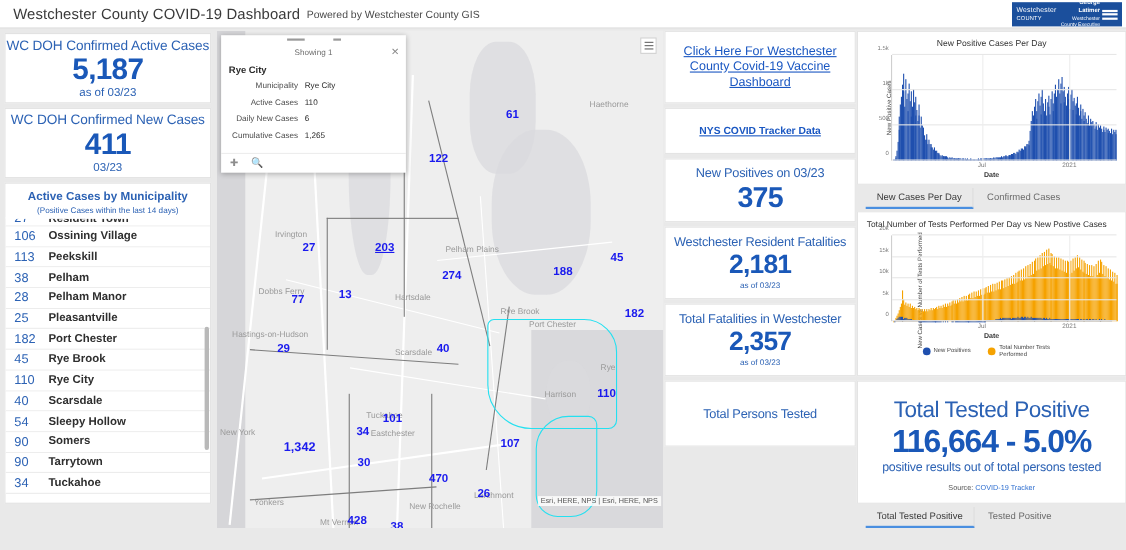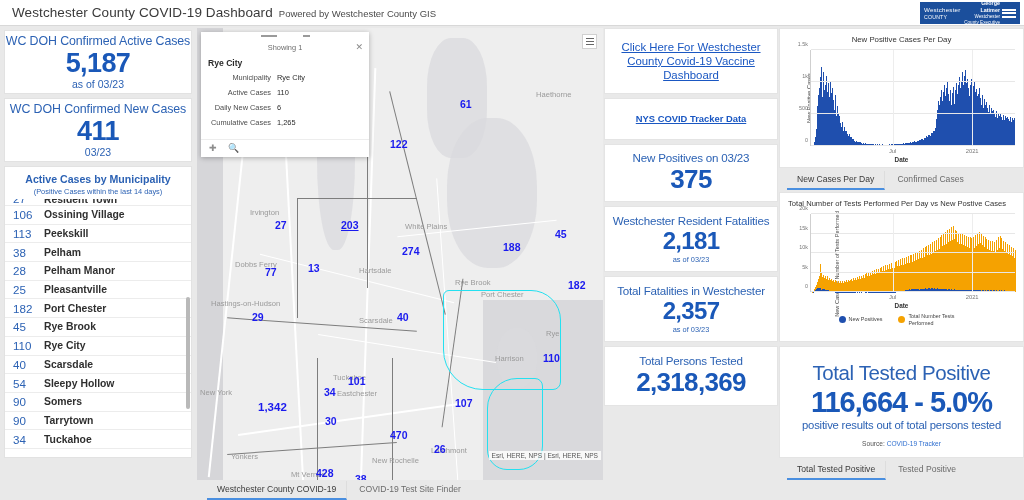--- a/index.html
+++ b/index.html
@@ -342,21 +342,21 @@
           </div>
         </div>
       <div class="popup-foot">
         <span>✚</span>
         <span>🔍</span>
       </div>
     </div>
   <div class="mlabel" style="left: 339px; top: 62px;">Haethorne</div>
       <div class="mlabel" style="left: 73px; top: 114px;">Valhalla</div>
       <div class="mlabel" style="left: 53px; top: 180px;">Irvington</div>
-      <div class="mlabel" style="left: 208px; top: 194px;">White Plains</div>
+      <div class="mlabel" style="left: 208px; top: 194px;">Pelham Plains</div>
       <div class="mlabel" style="left: 38px; top: 232px;">Dobbs Ferry</div>
       <div class="mlabel" style="left: 162px; top: 238px;">Hartsdale</div>
       <div class="mlabel" style="left: 14px; top: 271px;">Hastings-on-Hudson</div>
       <div class="mlabel" style="left: 162px; top: 288px;">Scarsdale</div>
       <div class="mlabel" style="left: 258px; top: 250px;">Rye Brook</div>
       <div class="mlabel" style="left: 284px; top: 262px;">Port Chester</div>
       <div class="mlabel" style="left: 349px; top: 301px;">Rye</div>
       <div class="mlabel" style="left: 298px; top: 326px;">Harrison</div>
       <div class="mlabel" style="left: 34px; top: 424px;">Yonkers</div>
       <div class="mlabel" style="left: 136px; top: 345px;">Tuckahoe</div>
@@ -381,24 +381,20 @@
       <div class="mnum big" style="left: 61px; top: 373px;">1,342</div>
       <div class="mnum" style="left: 151px; top: 347px;">101</div>
       <div class="mnum" style="left: 127px; top: 358px;">34</div>
       <div class="mnum" style="left: 128px; top: 387px;">30</div>
       <div class="mnum" style="left: 193px; top: 401px;">470</div>
       <div class="mnum" style="left: 258px; top: 369px;">107</div>
       <div class="mnum" style="left: 237px; top: 415px;">26</div>
       <div class="mnum" style="left: 119px; top: 439px;">428</div>
       <div class="mnum" style="left: 158px; top: 445px;">38</div>
     </div>
-  <div class="map-tabbar" id="map-tabs">
-      <div class="tab active">Westchester County COVID-19</div>
-      <div class="tab">COVID-19 Test Site Finder</div>
-    </div>
 
   <div class="midcol">
     <div class="mcard" style="height:66px">
       <a class="mlink">Click Here For Westchester County Covid-19 Vaccine Dashboard</a>
     </div>
     <div class="mcard" style="height:42px">
       <a class="mlink small">NYS COVID Tracker Data</a>
     </div>
     <div class="mcard" style="height:58px">
       <div class="mcard-label">New Positives on 03/23</div>
@@ -409,21 +405,20 @@
       <div class="mcard-num sm">2,181</div>
       <div class="mcard-asof">as of 03/23</div>
     </div>
     <div class="mcard" style="height:66px">
       <div class="mcard-label">Total Fatalities in Westchester</div>
       <div class="mcard-num sm">2,357</div>
       <div class="mcard-asof">as of 03/23</div>
     </div>
     <div class="mcard" style="height:60px">
       <div class="mcard-label">Total Persons Tested</div>
-      <div class="mcard-num">2,318,369</div>
     </div>
   </div>
 
   <div class="rightcol">
     <div class="chartcard" style="height:140px">
       <div class="chart-title">New Positive Cases Per Day</div>
       <div class="ylab">New Positive Cases</div>
       <div class="plot" id="chart1-plot">
         <div class="bars" id="chart1-bars">
             <i style="height: 0.6%; background: rgb(31, 79, 174);"></i>

